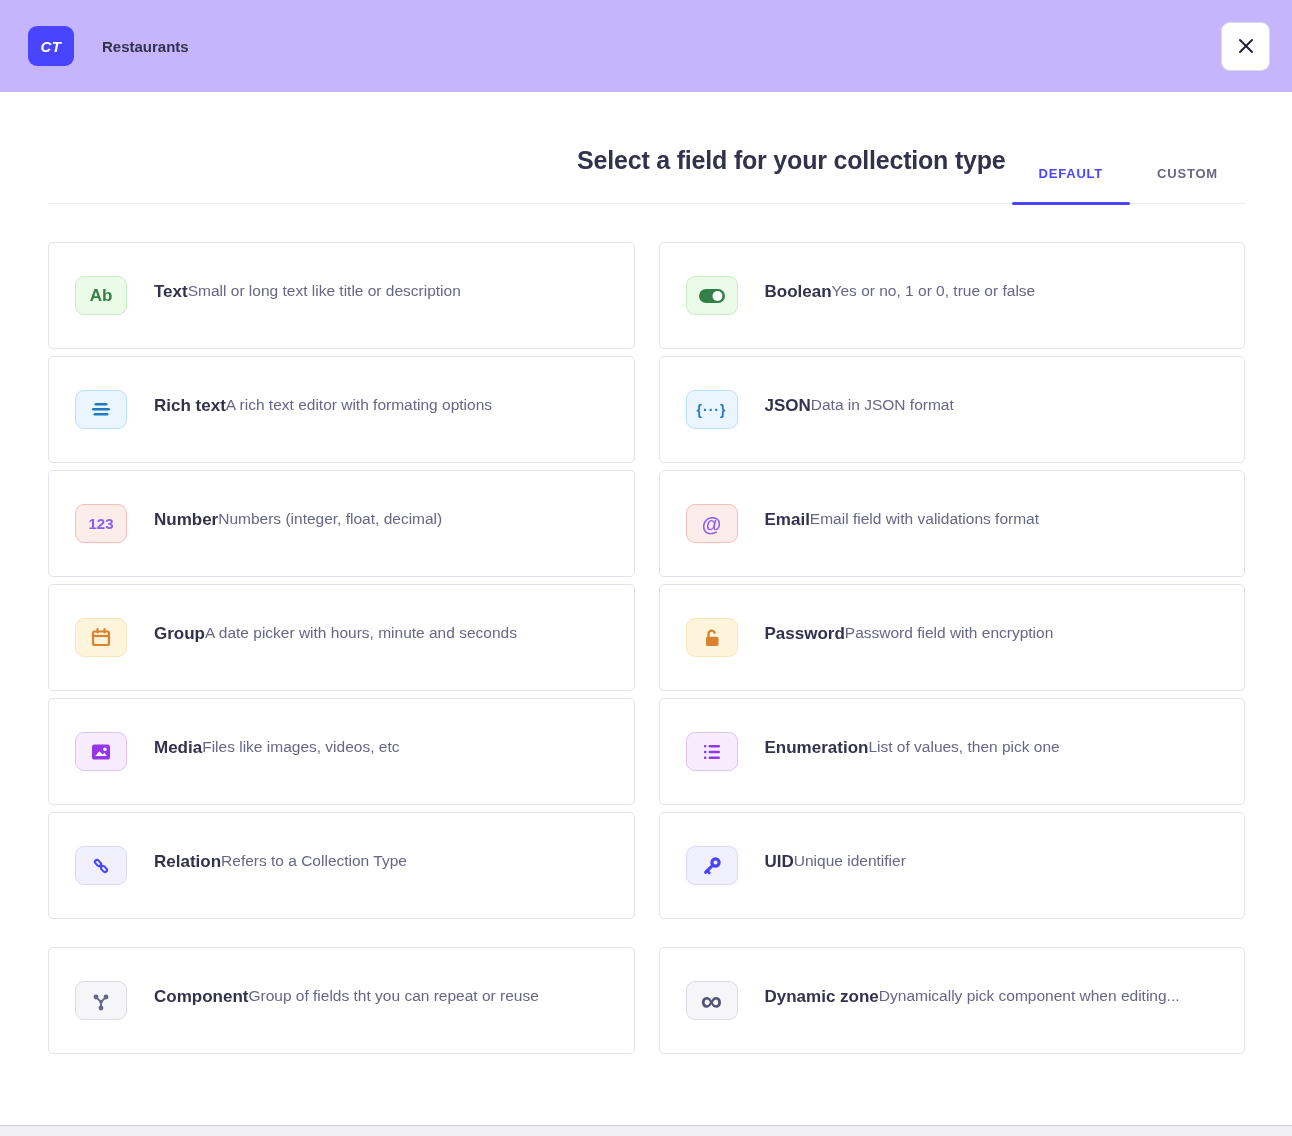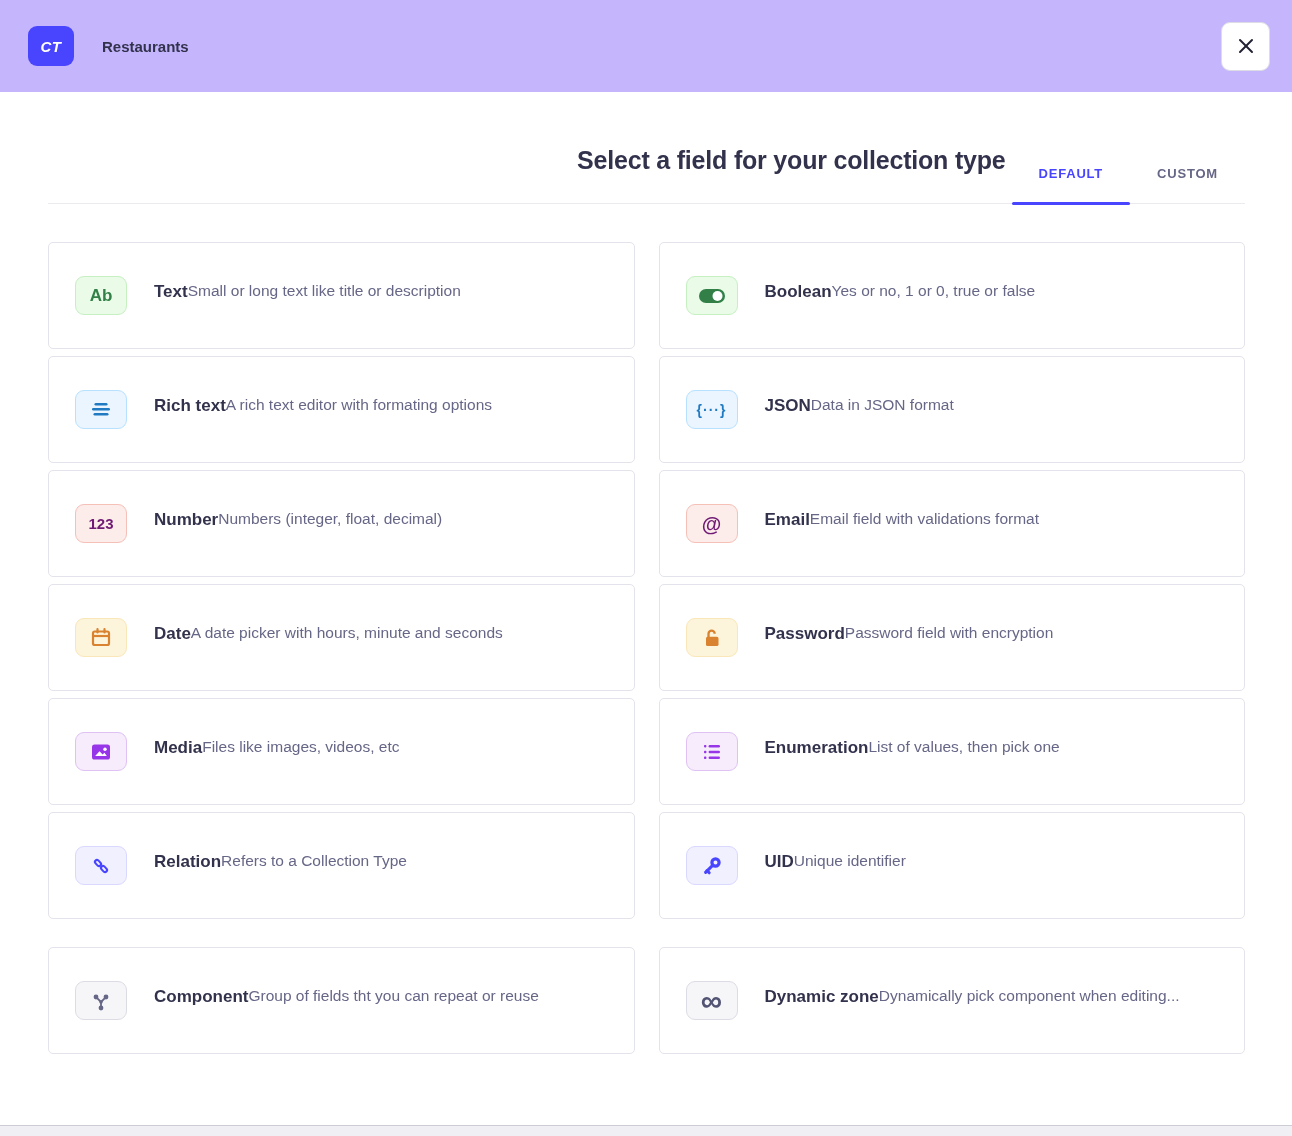--- a/index.html
+++ b/index.html
@@ -111,21 +111,21 @@
   .iconbox.blue   { background: #eaf5ff; border-color: #b8e1ff; }
   .iconbox.red    { background: #fcecea; border-color: #f5c0b8; }
   .iconbox.yellow { background: #fdf4dc; border-color: #fae7b9; }
   .iconbox.purple { background: #f6ecfc; border-color: #e0c1f4; }
   .iconbox.indigo { background: #f0f0ff; border-color: #d9d8ff; }
   .iconbox.neutral{ background: #f6f6f9; border-color: #dcdce4; }
 
   .glyph { font-weight: 700; line-height: 1; }
   .g-green  { color: #328048; font-size: 17px; }
   .g-blue   { color: #1f7ac2; font-size: 14px; letter-spacing: 1px; }
-  .g-red    { color: #701a75; font-size: 15px; }
+  .g-red    { color: #8b5cf6; font-size: 15px; }
   .g-red.at { font-size: 20px; }
   .g-neutral{ color: #535374; font-size: 30px; line-height: 0.8; }
 
   .cardtext { margin-left: 27px; display: flex; flex-direction: row; }
   .cardtitle { font-size: 17px; font-weight: 700; color: #32324d; margin-bottom: 7px; }
   .carddesc  { font-size: 15.5px; color: #666687; }
 
   
   .footer-edge {
     position: absolute;
@@ -233,21 +233,21 @@
   <div class="card">
     <span class="iconbox yellow">
       <svg width="24" height="24" viewBox="0 0 24 24">
         <rect x="4" y="5.5" width="16" height="13.5" rx="1.8" fill="none" stroke="#d9822f" stroke-width="2.2"></rect>
         <line x1="4" y1="10" x2="20" y2="10" stroke="#d9822f" stroke-width="2.2"></line>
         <line x1="8.5" y1="3" x2="8.5" y2="6.5" stroke="#d9822f" stroke-width="2.2" stroke-linecap="round"></line>
         <line x1="15.5" y1="3" x2="15.5" y2="6.5" stroke="#d9822f" stroke-width="2.2" stroke-linecap="round"></line>
       </svg>
     </span>
     <span class="cardtext">
-      <span class="cardtitle">Date</span>
+      <span class="cardtitle">Group</span>
       <span class="carddesc">A date picker with hours, minute and seconds</span>
     </span>
   </div>
 
   <div class="card">
     <span class="iconbox yellow">
       <svg width="24" height="24" viewBox="0 0 24 24">
         <path d="M8.5 11 V7.8 a3.1 3.1 0 0 1 6.2 0" fill="none" stroke="#d9822f" stroke-width="2.3"></path>
         <rect x="6" y="10.8" width="12.5" height="9.2" rx="1.6" fill="#d9822f"></rect>
       </svg>

